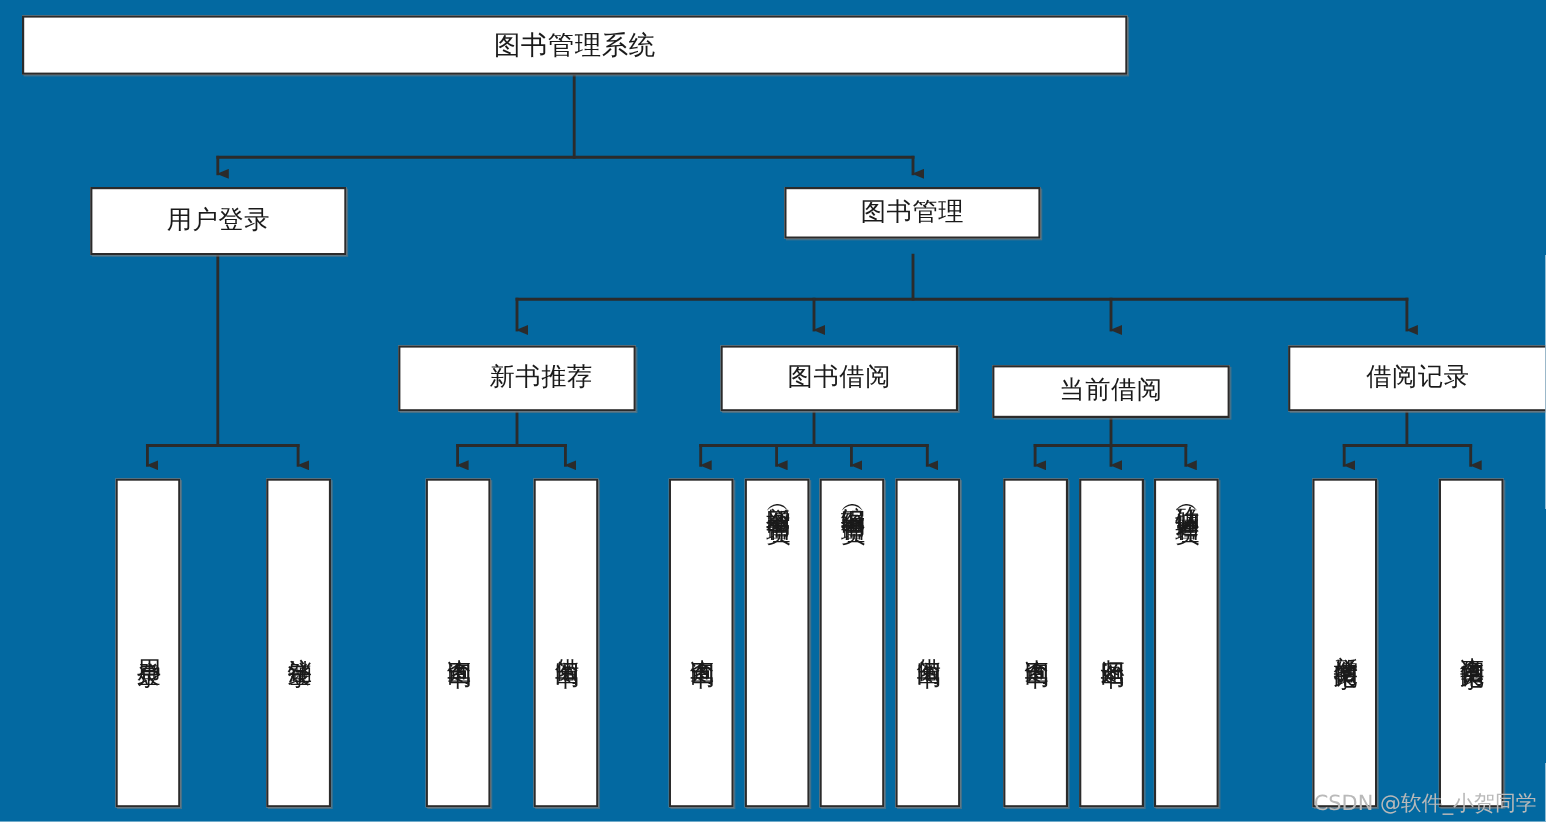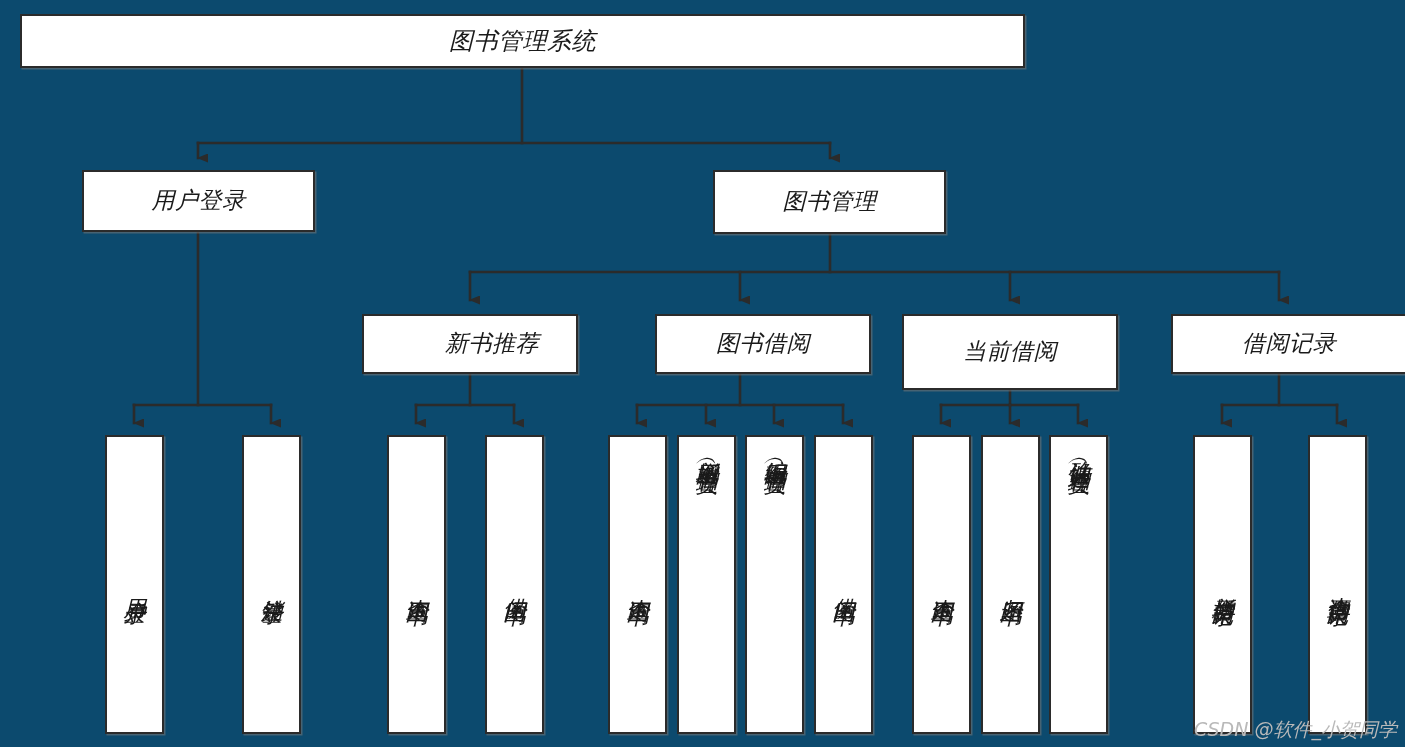--- a/index.html
+++ b/index.html
@@ -8,23 +8,22 @@
     padding: 0;
     background: #ffffff;
   }
   body {
     font-family: "DejaVu Sans", "Liberation Sans", sans-serif;
   }
   #diagram-root {
     position: relative;
     width: 1405px;
     height: 747px;
-    background: #0c4a6e;
+    background: #0369a1;
     overflow: hidden;
-    font-style: italic;
   }
   #edge-layer {
     position: absolute;
     left: 0;
     top: 0;
     width: 1405px;
     height: 747px;
     pointer-events: none;
   }
   .node {
@@ -135,31 +134,31 @@
     </g>
   </svg>
 
   <div class="node horiz root" style="left:20px; top:14px; width:1005px; height:54px;">
     <span class="node-label">图书管理系统</span>
   </div>
 
   <div class="node horiz" style="left:82px; top:170px; width:233px; height:62px;">
     <span class="node-label">用户登录</span>
   </div>
-  <div class="node horiz" style="left:713px; top:170px; width:233px; height:64px;">
+  <div class="node horiz" style="left:713px; top:170px; width:233px; height:47px;">
     <span class="node-label">图书管理</span>
   </div>
 
   <div class="node horiz" style="left:362px; top:314px; width:216px; height:60px;padding-left:44px;">
     <span class="node-label">新书推荐</span>
   </div>
   <div class="node horiz" style="left:632px; top:314px; width:216px; height:60px;margin-left:23px;">
     <span class="node-label">图书借阅</span>
   </div>
-  <div class="node horiz" style="left:902px; top:314px; width:216px; height:76px;">
+  <div class="node horiz" style="left:902px; top:332px; width:216px; height:48px;">
     <span class="node-label">当前借阅</span>
   </div>
   <div class="node horiz" style="left:1171px; top:314px; width:236px; height:60px;">
     <span class="node-label">借阅记录</span>
   </div>
 
   <div class="node vert centered" style="left:105px; top:435px; width:59px; height:299px;">
     <span class="node-label">用户登录</span>
   </div>
   <div class="node vert centered" style="left:242px; top:435px; width:59px; height:299px;">

